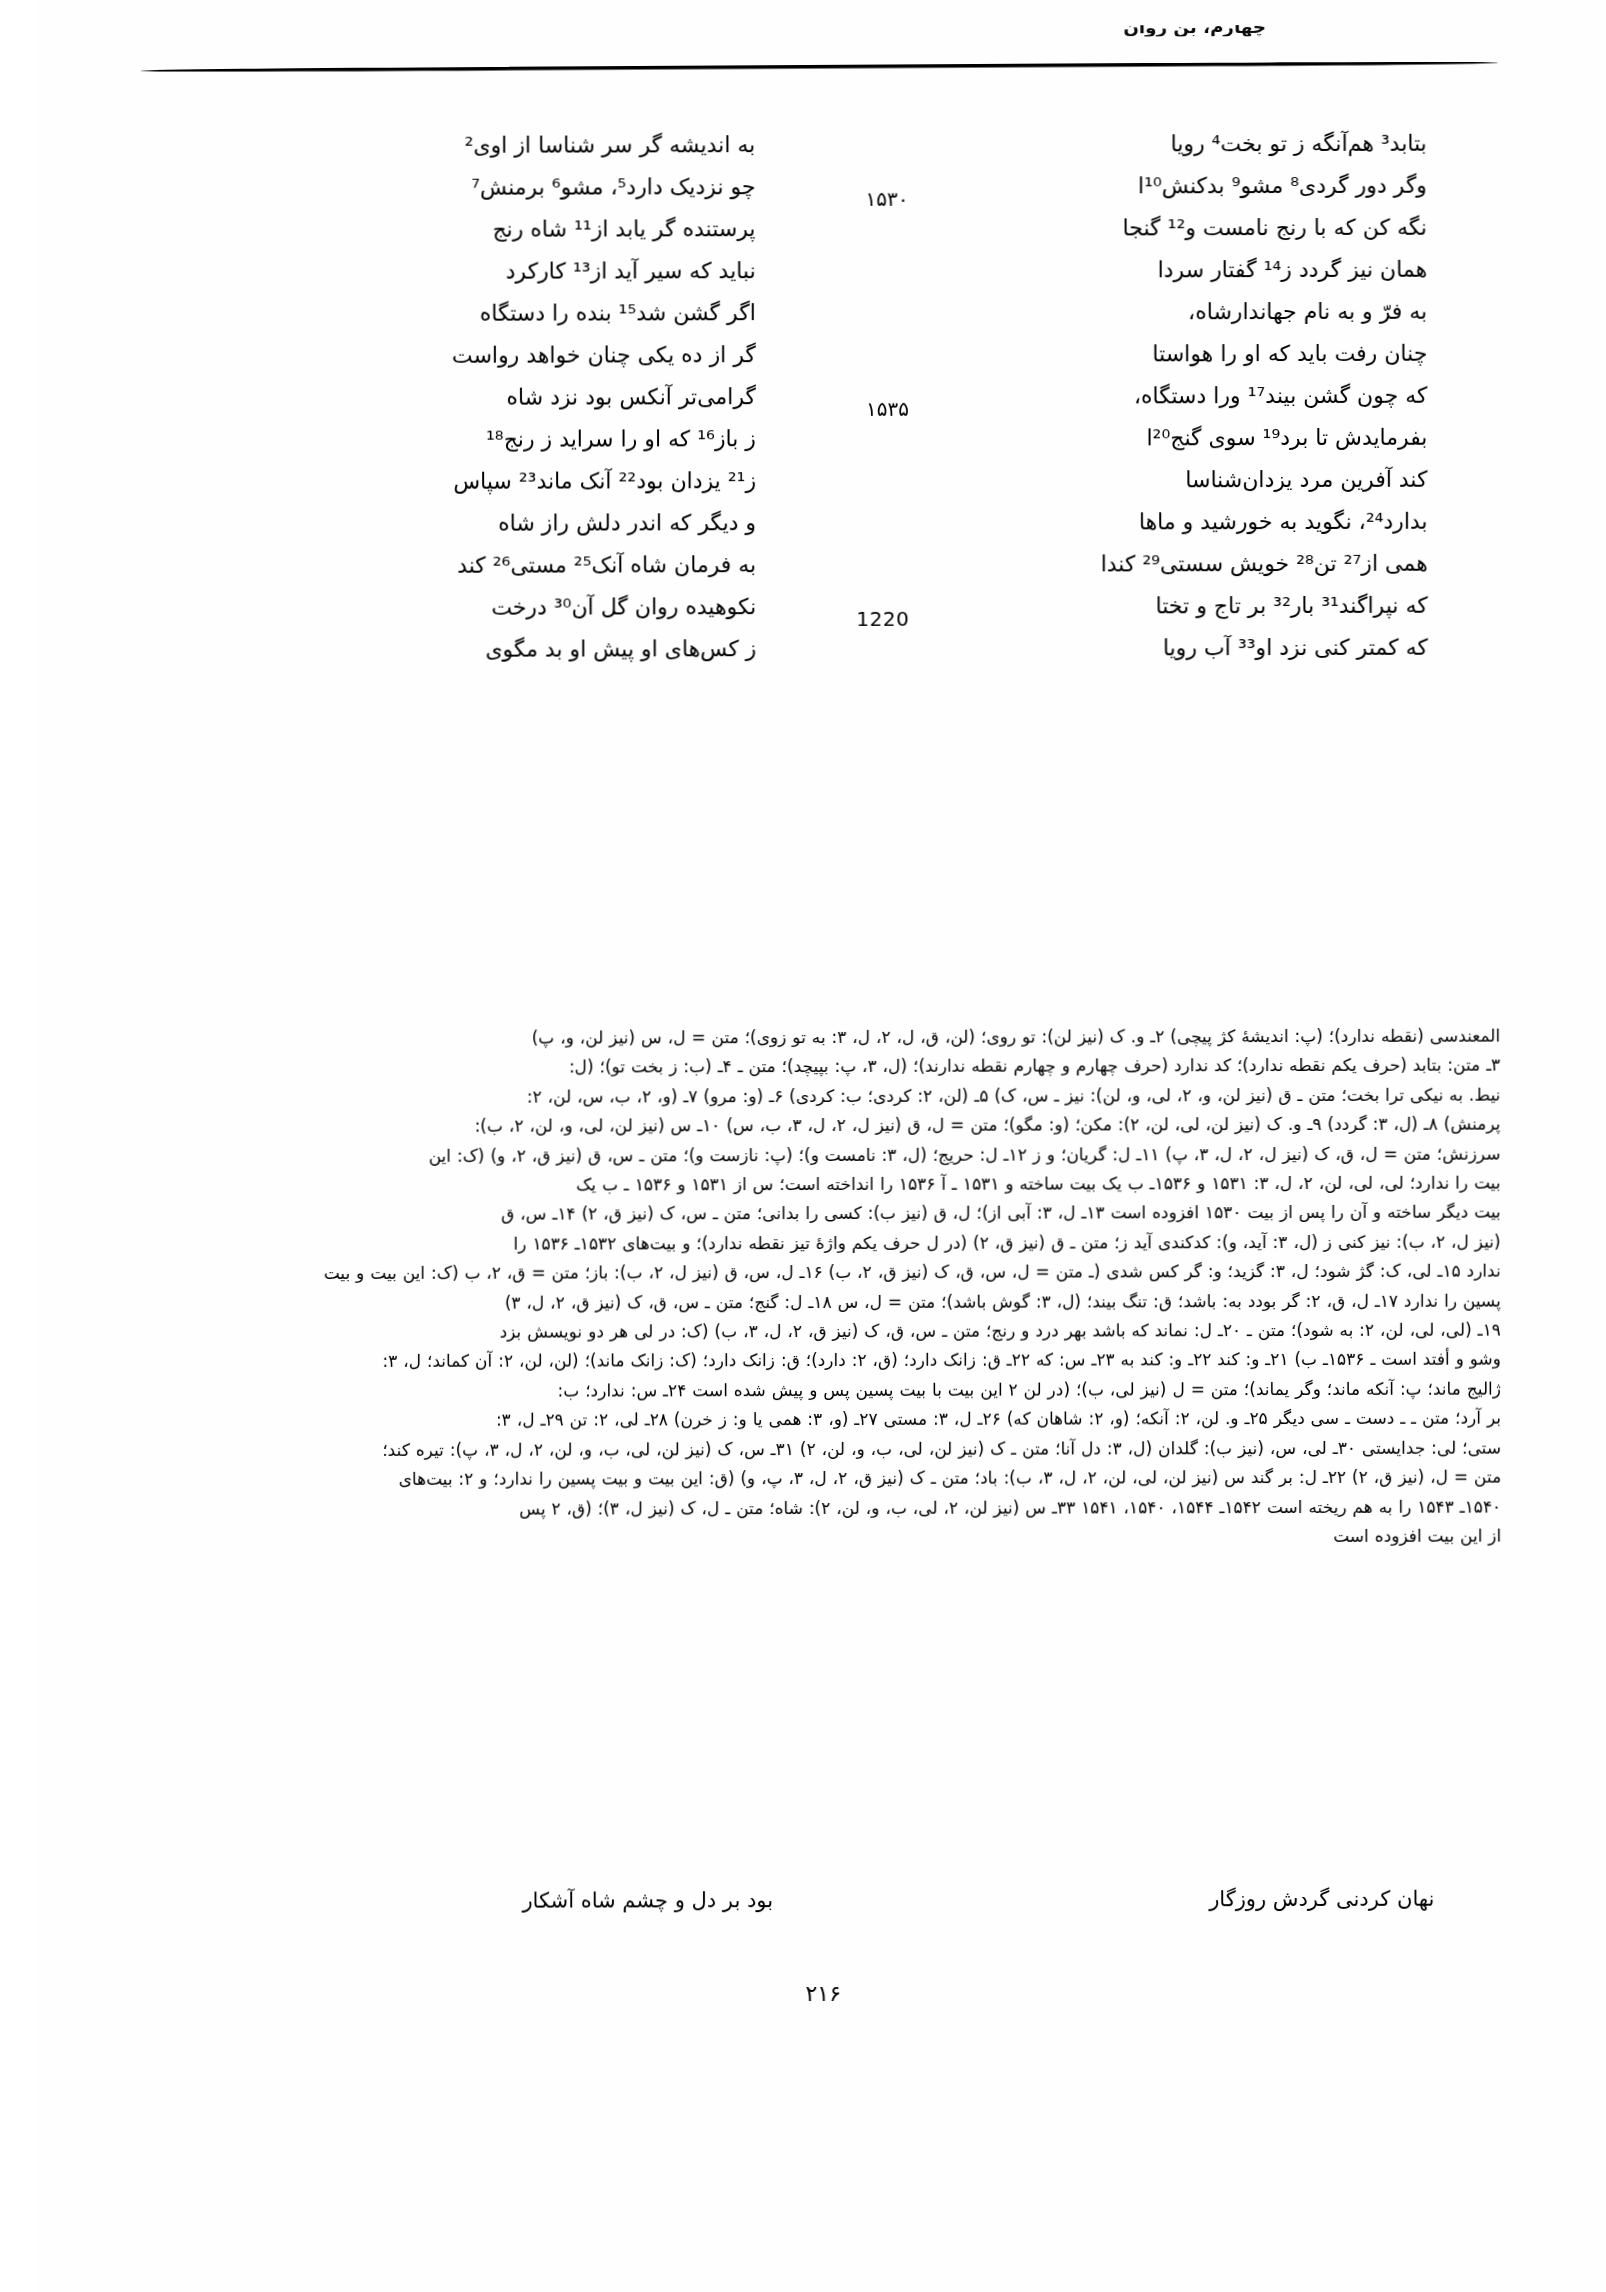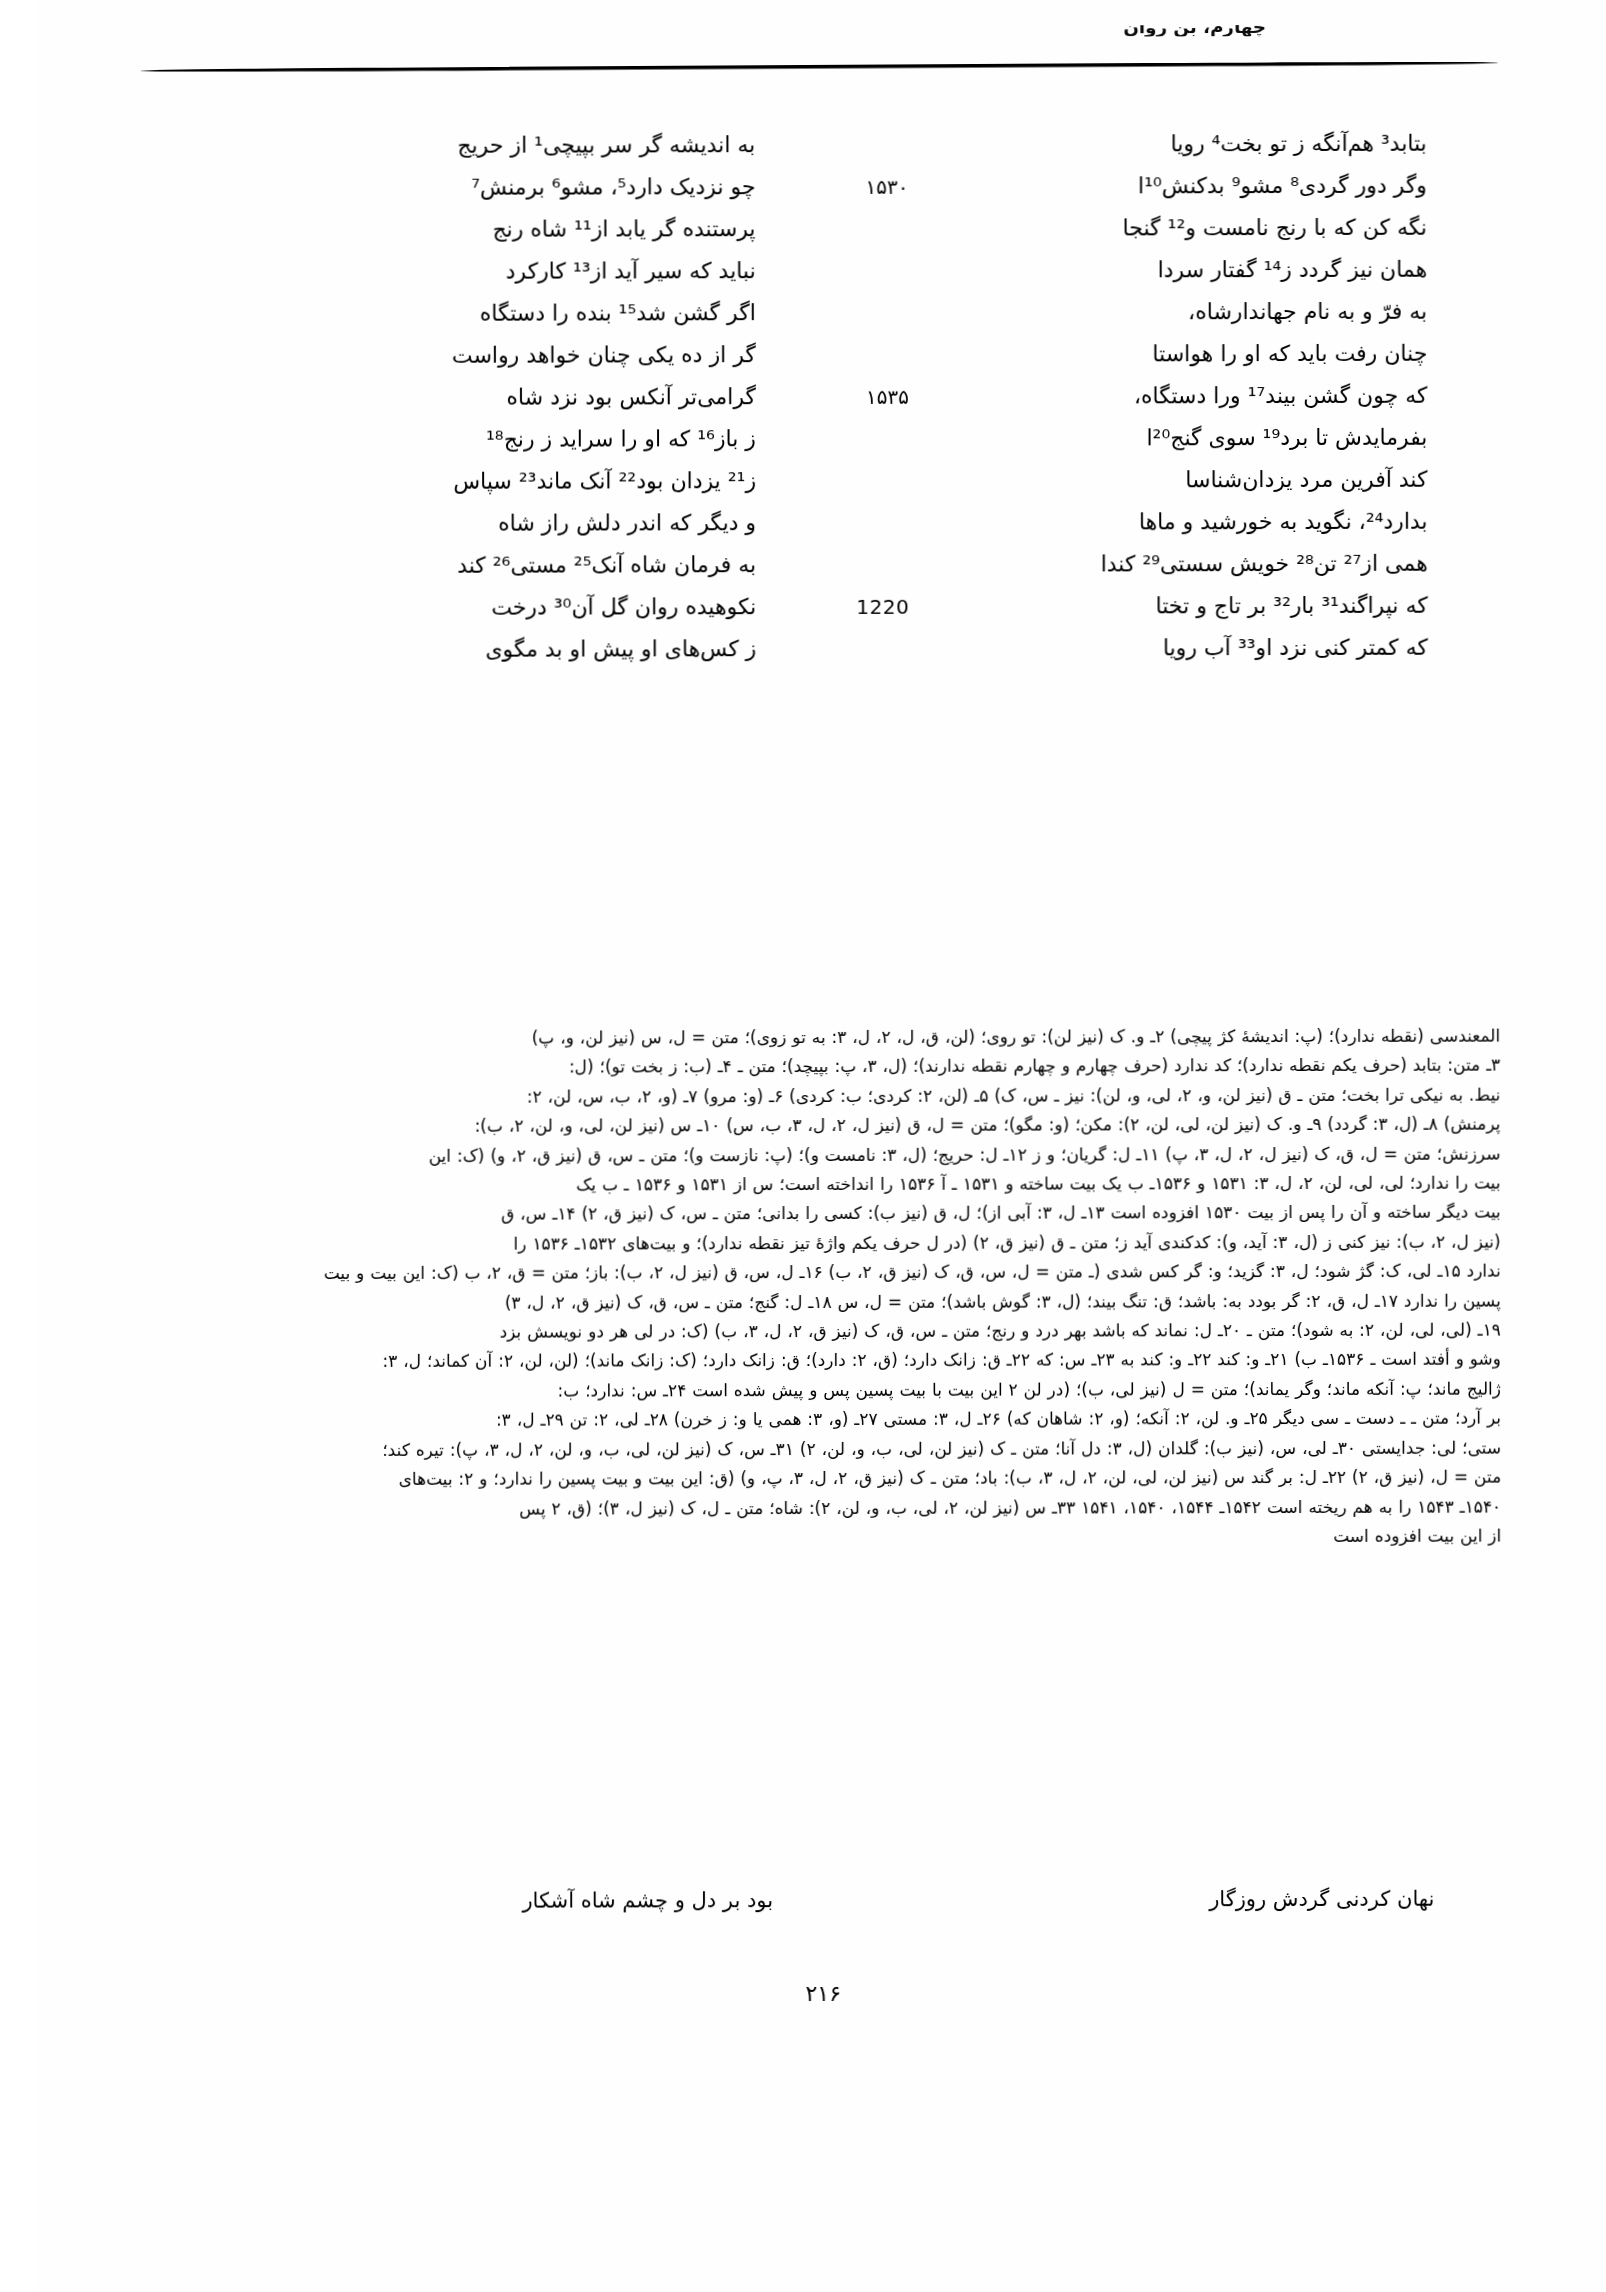--- a/index.html
+++ b/index.html
@@ -89,21 +89,21 @@
     text-align: right;
     padding-right: 64px;
   }
   .col-left {
     text-align: right;
     padding-right: 13.5px;
   }
   .vnum {
     position: absolute;
     right: -89px;
-    top: 0;
+    top: 12px;
     font-size: 20px;
     line-height: 42px;
     letter-spacing: 0.5px;
     color: #050505;
     filter: blur(0.3px) contrast(2.2);
   }
 
   
   .apparatus {
     position: absolute;
@@ -180,21 +180,21 @@
     <div class="running-title">چهارم، بن روان</div>
     <div class="header-rule"></div>
   </div>
 
   <div class="verse-block">
 
     <div class="verse-row">
       <div class="col col-left">بتابد³ هم‌آنگه ز تو بخت⁴ رویا</div>
       <div class="col col-right">
         <span class="vnum"></span>
-        <span>به اندیشه گر سر بپیچی¹ از حریج</span>
+        <span>به اندیشه گر سر شناسا از اوی²</span>
       </div>
     </div>
 
     <div class="verse-row">
       <div class="col col-left">وگر دور گردی⁸ مشو⁹ بدکنش¹⁰ا</div>
       <div class="col col-right">
         <span class="vnum">۱۵۳۰</span>
         <span>چو نزدیک دارد⁵، مشو⁶ برمنش⁷</span>
       </div>
     </div>

